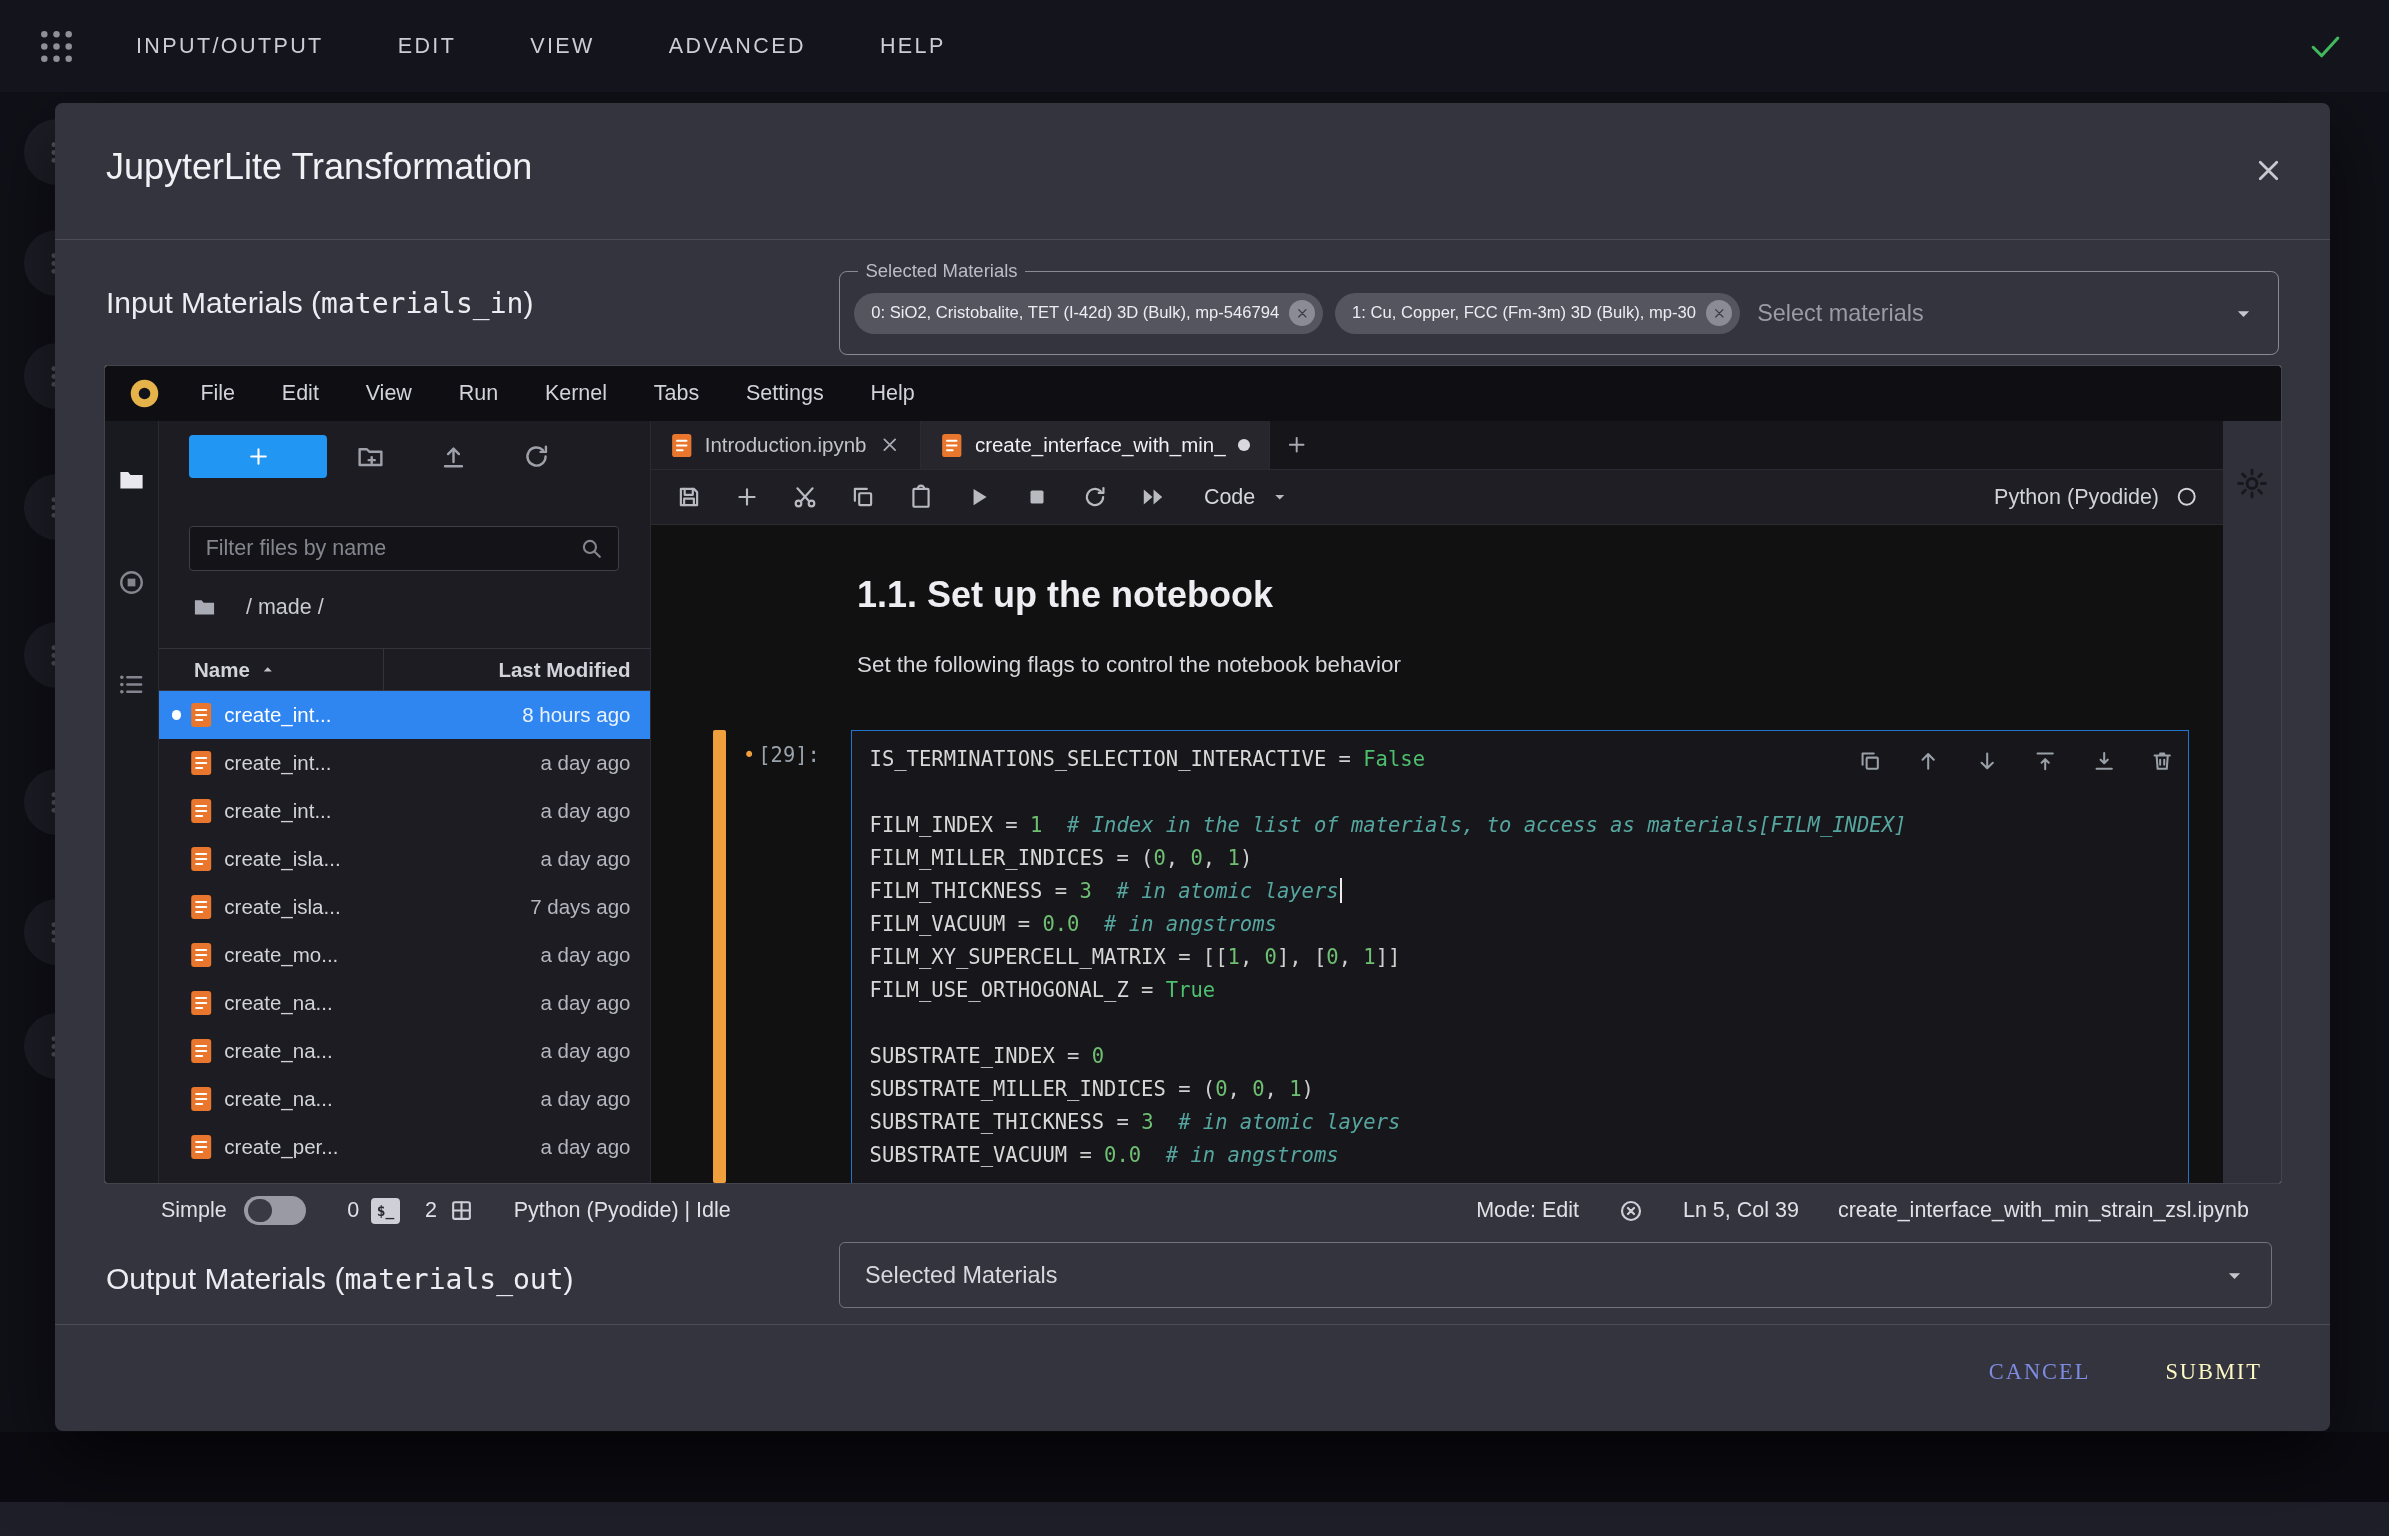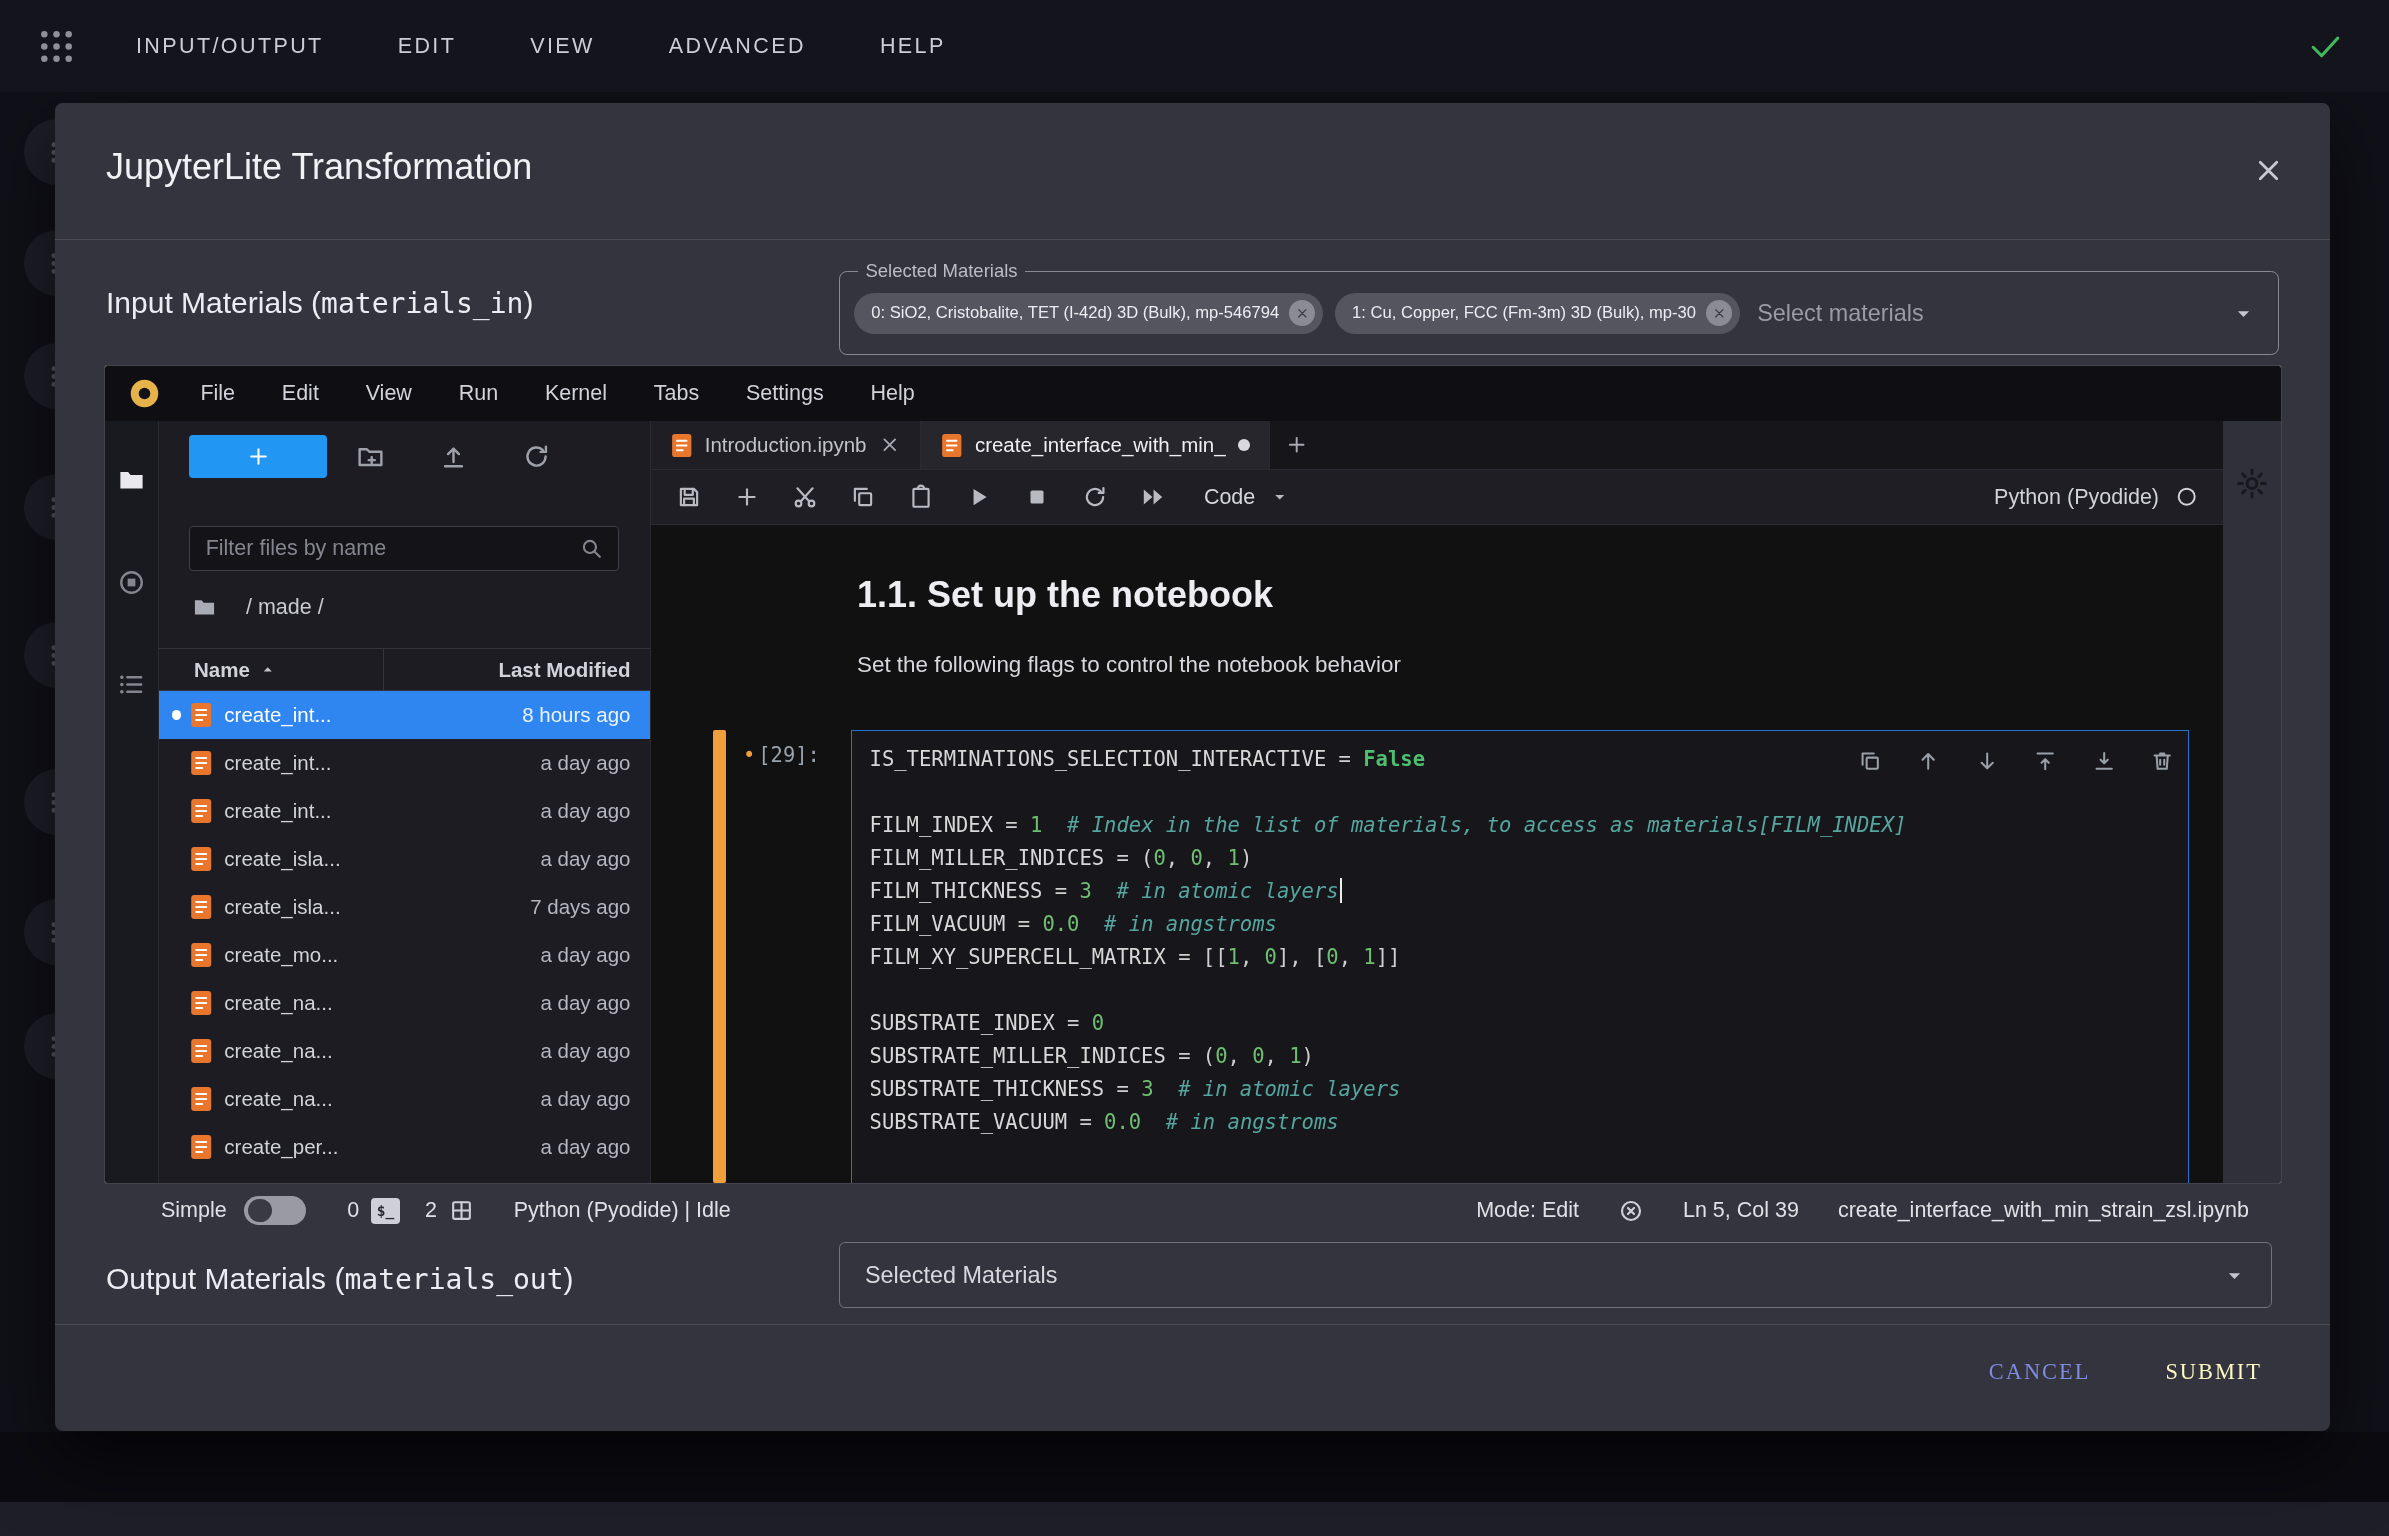--- a/index.html
+++ b/index.html
@@ -106,21 +106,21 @@
   .nb-h1{position:absolute;left:206px;top:49px;font-size:36px;font-weight:700;color:#ededf2}
   .nb-p{position:absolute;left:206px;top:127px;font-size:22.4px;color:#d7d7dd}
   .cell-collapser{position:absolute;left:62px;top:205px;bottom:0;width:12.7px;background:#ef9f3c;border-radius:2px;cursor:pointer}
   .cell-prompt{position:absolute;left:92px;top:218px;font-family:"DejaVu Sans Mono",monospace;font-size:20.5px;color:#9aa2ab;white-space:nowrap}
   .cell-prompt .pdot{color:#ef9f3c;margin-right:2.9px}
   .cell-editor{position:absolute;left:200px;right:34px;top:205px;bottom:0;background:#17171b;border:1px solid #2274d0;border-bottom:none;box-sizing:border-box;padding:11.7px 0 0 17.6px;overflow:hidden;cursor:text}
   .code-line{font-family:"DejaVu Sans Mono",monospace;font-size:20.5px;line-height:33px;white-space:pre;color:#d8d8d8}
   .tk-n{color:#d8d8d8}
   .tk-o{color:#cfcfcf}
   .tk-d{color:#6fbf73}
-  .tk-k{color:#4ebf6e;font-weight:700}
+  .tk-k{color:#4ebf6e;font-weight:400}
   .tk-c{color:#56a6a0;font-style:italic}
   .cursor{display:inline-block;width:2px;height:24.4px;background:#ececec;vertical-align:text-bottom;margin-left:1px}
   .cell-toolbar{position:absolute;top:17.6px;right:13.7px;display:flex;gap:34px;color:#9aa0a8}
   .cell-toolbar .ic{width:24.4px;height:24.4px;cursor:pointer}
 
   .jl-right{width:58px;flex:0 0 58px;background:#30303a;position:relative}
   .jl-gear{position:absolute;top:45px;left:50%;transform:translateX(-50%);width:35px;height:35px;color:#17171d;cursor:pointer}
 
   
   .statusbar{position:absolute;left:49px;width:2178px;top:1082px;height:51px;display:flex;align-items:center;font-size:21.5px;color:#e0e0e6;padding-left:57px;box-sizing:border-box}
@@ -635,20 +635,21 @@
           <div class="cell-prompt"><span class="pdot">•</span><span>[29]:</span></div>
           <div class="cell-editor">
             <div>
                 <div class="code-line"><span class="tk-n">IS_TERMINATIONS_SELECTION_INTERACTIVE</span><span class="tk-o"> = </span><span class="tk-k">False</span></div>
                 <div class="code-line">&nbsp;</div>
                 <div class="code-line"><span class="tk-n">FILM_INDEX</span><span class="tk-o"> = </span><span class="tk-d">1</span><span class="tk-c">  # Index in the list of materials, to access as materials[FILM_INDEX]</span></div>
                 <div class="code-line"><span class="tk-n">FILM_MILLER_INDICES</span><span class="tk-o"> = (</span><span class="tk-d">0</span><span class="tk-o">, </span><span class="tk-d">0</span><span class="tk-o">, </span><span class="tk-d">1</span><span class="tk-o">)</span></div>
                 <div class="code-line"><span class="tk-n">FILM_THICKNESS</span><span class="tk-o"> = </span><span class="tk-d">3</span><span class="tk-c">  # in atomic layers</span><span class="cursor"></span></div>
                 <div class="code-line"><span class="tk-n">FILM_VACUUM</span><span class="tk-o"> = </span><span class="tk-d">0.0</span><span class="tk-c">  # in angstroms</span></div>
                 <div class="code-line"><span class="tk-n">FILM_XY_SUPERCELL_MATRIX</span><span class="tk-o"> = [[</span><span class="tk-d">1</span><span class="tk-o">, </span><span class="tk-d">0</span><span class="tk-o">], [</span><span class="tk-d">0</span><span class="tk-o">, </span><span class="tk-d">1</span><span class="tk-o">]]</span></div>
+                <div class="code-line"><span class="tk-n">FILM_USE_ORTHOGONAL_Z</span><span class="tk-o"> = </span><span class="tk-k">True</span></div>
                 <div class="code-line">&nbsp;</div>
                 <div class="code-line"><span class="tk-n">SUBSTRATE_INDEX</span><span class="tk-o"> = </span><span class="tk-d">0</span></div>
                 <div class="code-line"><span class="tk-n">SUBSTRATE_MILLER_INDICES</span><span class="tk-o"> = (</span><span class="tk-d">0</span><span class="tk-o">, </span><span class="tk-d">0</span><span class="tk-o">, </span><span class="tk-d">1</span><span class="tk-o">)</span></div>
                 <div class="code-line"><span class="tk-n">SUBSTRATE_THICKNESS</span><span class="tk-o"> = </span><span class="tk-d">3</span><span class="tk-c">  # in atomic layers</span></div>
                 <div class="code-line"><span class="tk-n">SUBSTRATE_VACUUM</span><span class="tk-o"> = </span><span class="tk-d">0.0</span><span class="tk-c">  # in angstroms</span></div>
               </div>
             <div class="cell-toolbar">
               <span class="ic">
                   <svg viewBox="0 0 24 24" fill="none" stroke="currentColor" stroke-width="2" stroke-linecap="round" stroke-linejoin="round">
                     <rect x="8.5" y="8.5" width="11" height="11" rx="1"></rect>

